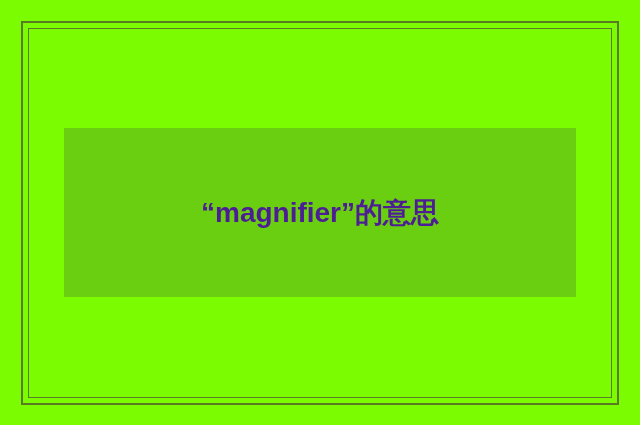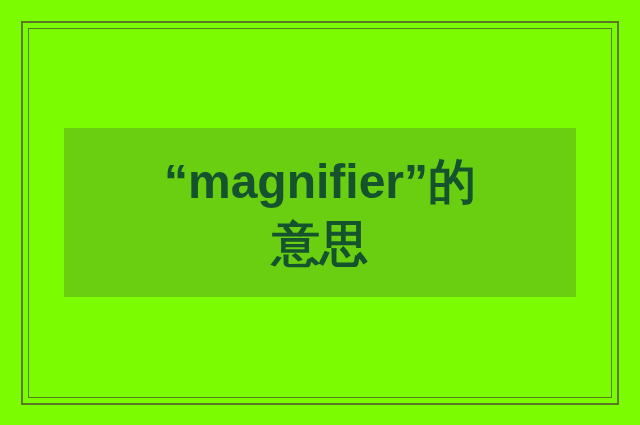--- a/index.html
+++ b/index.html
@@ -53,22 +53,22 @@
     background: #6BCF11;
     box-sizing: border-box;
     display: flex;
     align-items: center;
     justify-content: center;
   }
 
   .headline {
     width: 340px;
     margin: 0;
-    color: #14532d;
-    font-size: 48px;
+    color: #4c1d95;
+    font-size: 28px;
     line-height: 62px;
     font-weight: bold;
     text-align: center;
     letter-spacing: 0px;
     word-break: break-all;
     font-family: "Liberation Sans", "DejaVu Sans", sans-serif;
   }
 </style>
 </head>
 <body>

